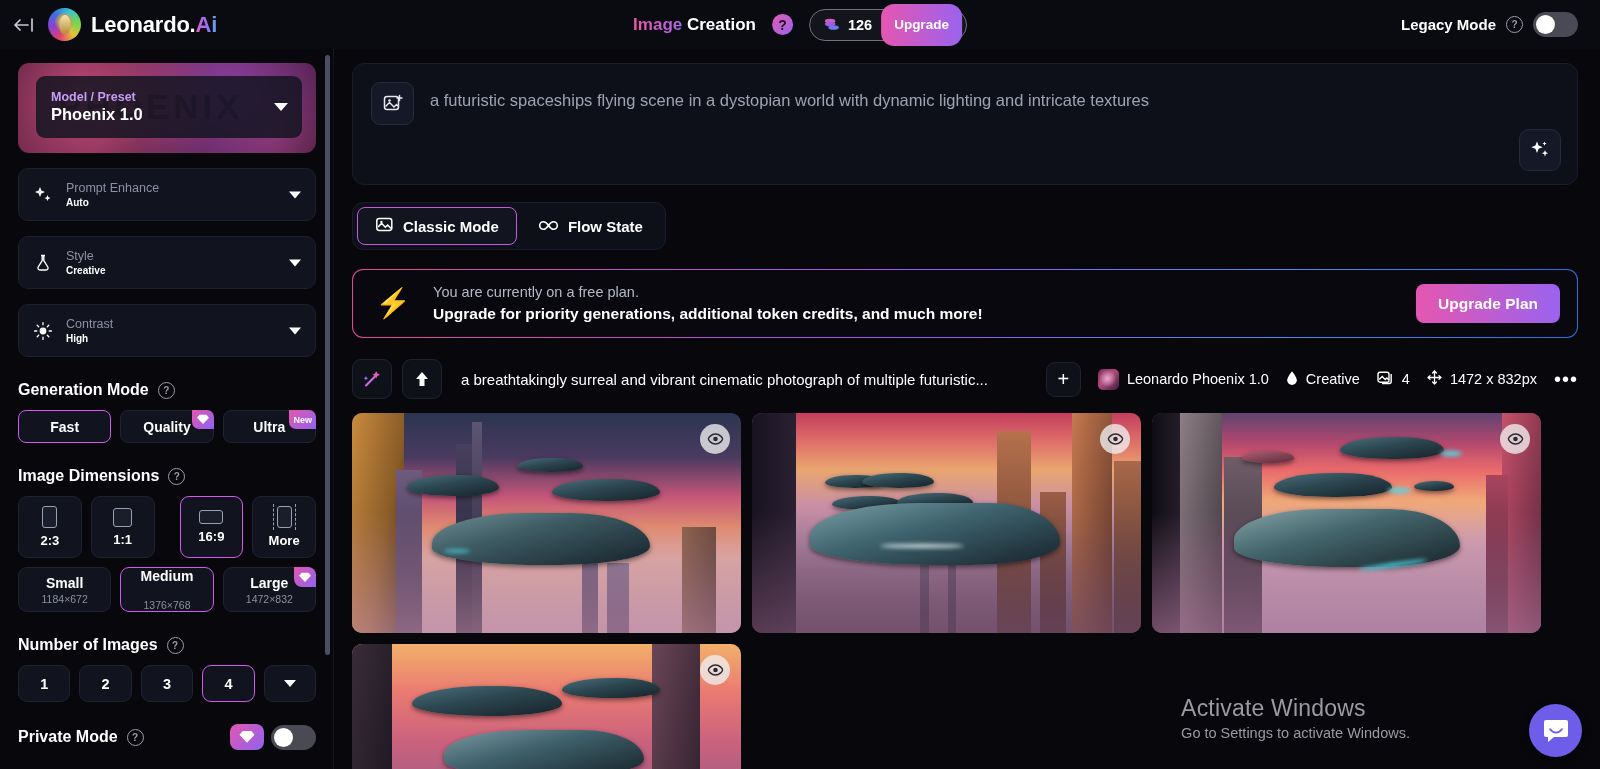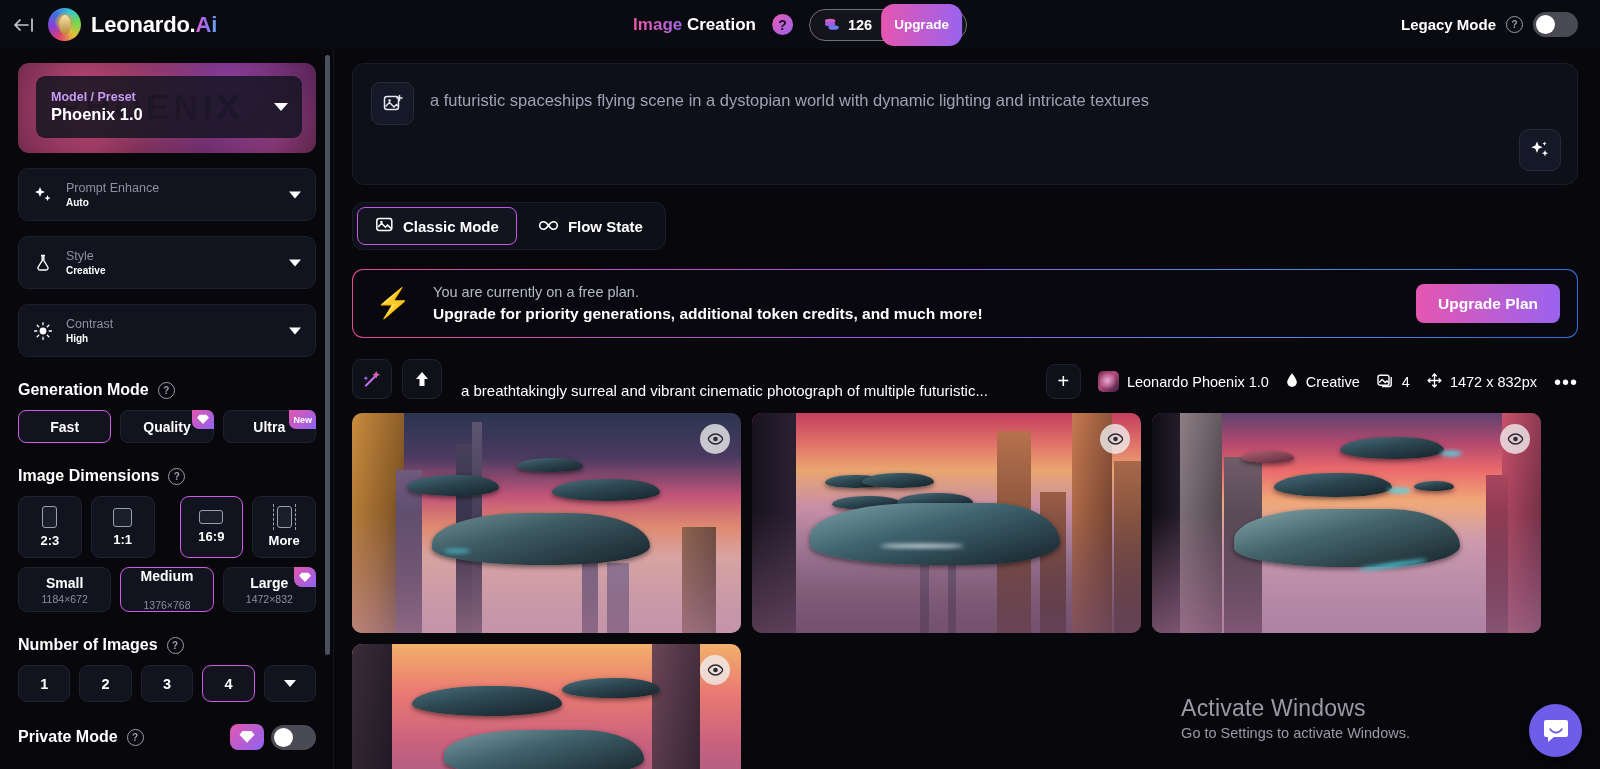--- a/index.html
+++ b/index.html
@@ -255,21 +255,21 @@
   .bolt { font-size: 29px; line-height: 1; margin-right: 22px; }
   .banner-txt .l1 { font-size: 14.5px; color: #b5b8c6; }
   .banner-txt .l2 { font-size: 15.5px; font-weight: bold; color: #fff; margin-top: 5px;}
   .upgrade-plan {
     margin-left: auto; height: 39px; padding: 0 22px; border-radius: 8px;
     background: linear-gradient(90deg,#e556b0,#9a63ee);
     font-size: 15.5px; font-weight: bold; color: #fff; border: none;
     display:flex; align-items:center; cursor: pointer; font-family: inherit;
   }
 
-  .meta-row { margin-top: 21px; display: flex; align-items: flex-end; gap: 10px; }
+  .meta-row { margin-top: 21px; display: flex; align-items: center; gap: 10px; }
   .meta-ic-btn {
     width: 40px; height: 40px; border-radius: 9px;
     background: #0f1119; border: 1px solid #1e2130;
     display: flex; align-items: center; justify-content: center; cursor: pointer; flex:none;
   }
   .meta-prompt {
     font-size: 15px; color: #fff; margin-left: 9px;
     max-width: 600px; overflow: hidden; white-space: nowrap; text-overflow: ellipsis;
   }
   .meta-right { margin-left: auto; display: flex; align-items: center; gap: 17px; }

